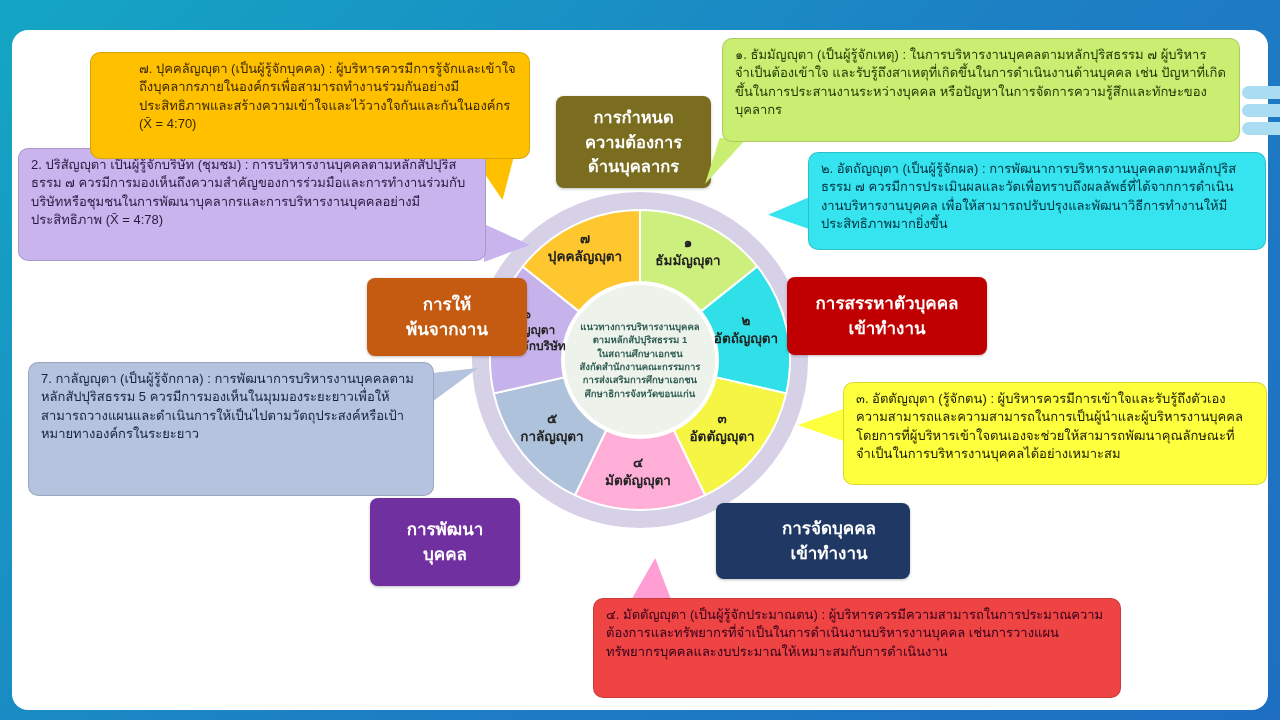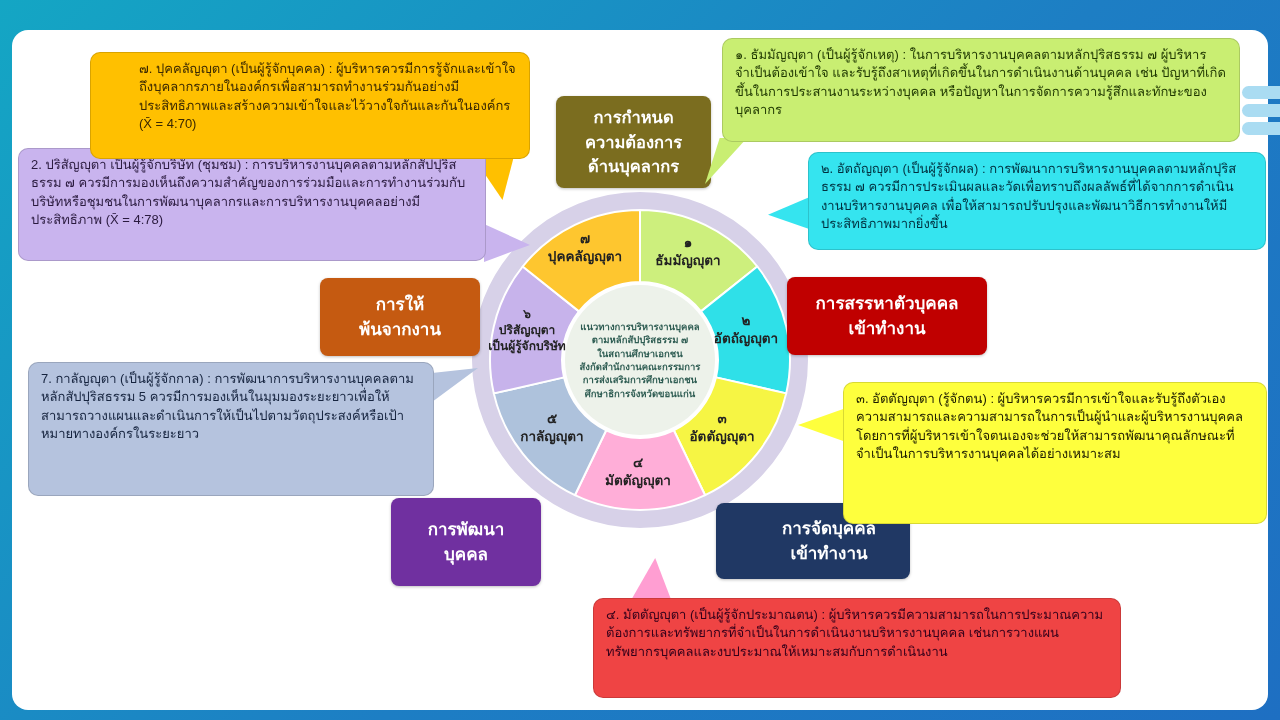--- a/index.html
+++ b/index.html
@@ -32,31 +32,31 @@
   .seg-label-6{font-size:12px;width:108px;}
 
   .proc{
     position:absolute;color:#ffffff;font-weight:bold;font-size:17px;line-height:1.5;
     display:flex;align-items:center;justify-content:center;text-align:center;
     border-radius:8px;white-space:pre-line;z-index:20;box-shadow:0 1px 3px rgba(0,0,0,.25);
   }
   .proc-demand{left:549px;top:96px;width:155px;height:92px;font-size:16.5px;margin-left:7px;}
   .proc-recruit{left:787px;top:277px;width:200px;height:78px;}
   .proc-place{left:716px;top:503px;width:162px;height:76px;}
-  .proc-develop{left:391px;top:498px;width:150px;height:88px;}
+  .proc-develop{left:370px;top:498px;width:150px;height:88px;}
   .proc-retire{left:320px;top:278px;width:160px;height:78px;}
 
   .callout{
     position:absolute;border-radius:10px;padding:7px 12px;box-sizing:border-box;
     font-size:13px;line-height:1.42;z-index:30;border:1px solid rgba(0,0,0,.15);
   }
   .callout b{font-weight:normal;}
   .callout-1{left:722px;top:38px;width:518px;height:104px;color:#1f3800;}
   .callout-2{left:808px;top:152px;width:458px;height:98px;color:#00303f;}
-  .callout-3{left:843px;top:382px;width:424px;height:142px;color:#1c1c00;}
+  .callout-3{left:843px;top:382px;width:424px;height:103px;color:#1c1c00;}
   .callout-4{left:593px;top:598px;width:528px;height:100px;color:#33001a;}
   .callout-5{left:28px;top:362px;width:406px;height:134px;color:#16243f;}
   .callout-6{left:18px;top:148px;width:468px;height:113px;color:#2a1a3e;}
   .callout-7{left:90px;top:52px;width:440px;height:107px;color:#3a2800;}
 
   .tail{position:absolute;z-index:29;}
   .tail-7{left:468px;top:156px;width:46px;height:44px;clip-path:polygon(10% 0,100% 0,75% 100%);}
   .tail-1{left:705px;top:138px;width:42px;height:46px;clip-path:polygon(35% 0,100% 0,0 100%);}
   .tail-2{left:768px;top:196px;width:44px;height:34px;clip-path:polygon(100% 0,100% 100%,0 55%);}
   .tail-6{left:484px;top:224px;width:46px;height:38px;clip-path:polygon(0 0,0 100%,100% 55%);}
@@ -79,21 +79,21 @@
   <path d="M246,136.4 L302.3,91.5 A150,150 0 0 1 331.2,218.4 L261,202.4 A78,78 0 0 0 246,136.4 Z" stroke="#ffffff" stroke-width="2" stroke-linejoin="round" fill="#2fe0e8"></path>
   <path d="M261,202.4 L331.2,218.4 A150,150 0 0 1 250.1,320.2 L218.8,255.3 A78,78 0 0 0 261,202.4 Z" stroke="#ffffff" stroke-width="2" stroke-linejoin="round" fill="#f6f544"></path>
   <path d="M218.8,255.3 L250.1,320.2 A150,150 0 0 1 119.9,320.2 L151.2,255.3 A78,78 0 0 0 218.8,255.3 Z" stroke="#ffffff" stroke-width="2" stroke-linejoin="round" fill="#ffaed8"></path>
   <path d="M151.2,255.3 L119.9,320.2 A150,150 0 0 1 38.8,218.4 L109,202.4 A78,78 0 0 0 151.2,255.3 Z" stroke="#ffffff" stroke-width="2" stroke-linejoin="round" fill="#aec2dc"></path>
   <path d="M109,202.4 L38.8,218.4 A150,150 0 0 1 67.7,91.5 L124,136.4 A78,78 0 0 0 109,202.4 Z" stroke="#ffffff" stroke-width="2" stroke-linejoin="round" fill="#c7b3eb"></path>
   <path d="M124,136.4 L67.7,91.5 A150,150 0 0 1 185,35 L185,107 A78,78 0 0 0 124,136.4 Z" stroke="#ffffff" stroke-width="2" stroke-linejoin="round" fill="#fec62f"></path>
   <circle cx="185" cy="185" r="78" fill="#ffffff"></circle>
 </svg>
 
 <div class="center-circle" style="background-color: rgb(237, 242, 234);">แนวทางการบริหารงานบุคคล
-ตามหลักสัปปุริสธรรม ๗
+ตามหลักสัปปุริสธรรม 1
 ในสถานศึกษาเอกชน
 สังกัดสำนักงานคณะกรรมการ
 การส่งเสริมการศึกษาเอกชน
 ศึกษาธิการจังหวัดขอนแก่น</div>
 
 <div class="seg-label" style="left:688px;top:252px;">๑
 ธัมมัญญุตา</div>
 <div class="seg-label" style="left:746px;top:330px;">๒
 อัตถัญญุตา</div>
 <div class="seg-label" style="left:722px;top:428px;">๓
@@ -110,21 +110,21 @@
 
 <div class="proc proc-demand" style="background-color: rgb(123, 109, 31);">การกำหนด
 ความต้องการ
 ด้านบุคลากร</div>
 <div class="proc proc-recruit" style="background-color: rgb(192, 0, 0);">การสรรหาตัวบุคคล
 เข้าทำงาน</div>
 <div class="proc proc-place" style="background-color: rgb(32, 56, 100); padding-left: 32px;">การจัดบุคคล
 เข้าทำงาน</div>
 <div class="proc proc-develop" style="background-color: rgb(112, 48, 160);">การพัฒนา
 บุคคล</div>
-<div class="proc proc-retire" style="background-color: rgb(197, 90, 17);">การให้
+<div class="proc proc-retire" style="background-color: rgb(197, 90, 17); margin-left: 47px;">การให้
 พ้นจากงาน</div>
 
 <div class="tail tail-1" style="background-color: rgb(201, 238, 114);"></div>
 <div class="tail tail-2" style="background-color: rgb(53, 228, 239);"></div>
 <div class="tail tail-3" style="background-color: rgb(254, 255, 61);"></div>
 <div class="tail tail-4" style="background-color: rgb(255, 158, 210);"></div>
 <div class="tail tail-5" style="background-color: rgb(181, 195, 222);"></div>
 <div class="tail tail-6" style="background-color: rgb(201, 180, 238);"></div>
 <div class="tail tail-7" style="background-color: rgb(255, 192, 0);"></div>
 

